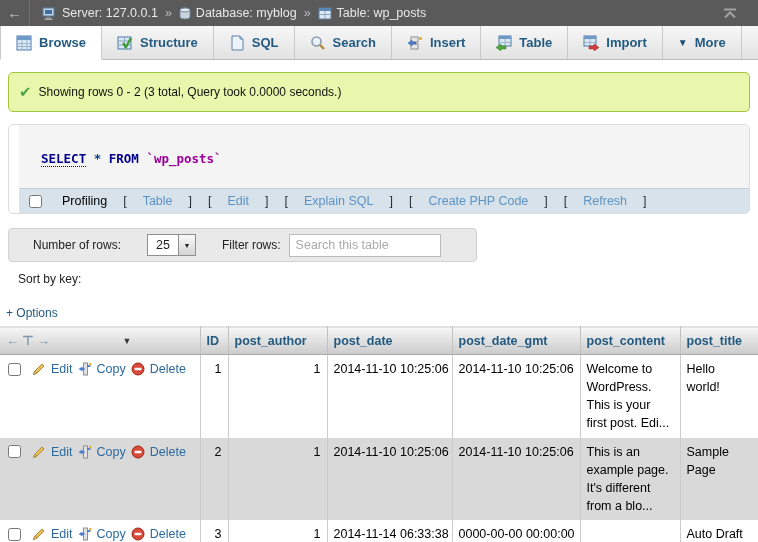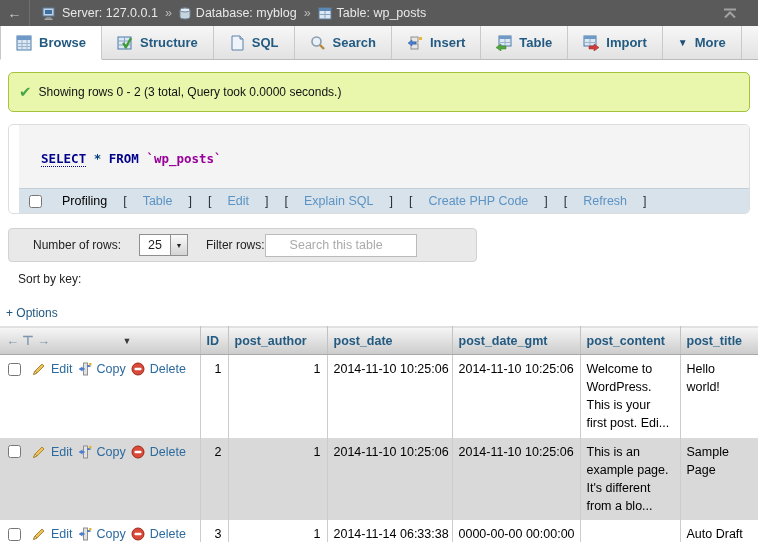--- a/index.html
+++ b/index.html
@@ -38,28 +38,28 @@
   .sql-tbl { color:#990099; font-weight:bold; }
   .profilebar { background:#d8e2ea; border-top:1px solid #c3cfd8; padding:5px 10px;
     display:flex; justify-content:flex-start; align-items:center; gap:16px; font-size:12.5px; }
   .profilebar .lnk { color:#5b93c4; cursor:pointer; }
   .profilebar .brk { color:#26333d; }
   .profilebar input[type=checkbox]{ margin-right:4px; }
 
   
   .rowsbar { margin:14px 0 0 8px; width:469px; height:34px; background:#e9e9e9;
     border:1px solid #d2d2d2; border-radius:4px; display:flex; align-items:center;
-    padding:0 10px; gap:0; color:#222; }
+    padding:0 10px; gap:8px; color:#222; }
   .fake-select { display:inline-flex; align-items:stretch; background:#fff; border:1px solid #8f8f8f;
     height:22px; cursor:pointer; }
   .fake-select .val { padding:3px 8px 0 8px; font-size:12.5px; }
   .fake-select .arrow { width:17px; background:linear-gradient(#fafafa,#d4d4d4);
     border-left:1px solid #8f8f8f; display:flex; align-items:center; justify-content:center;
     font-size:7px; color:#222; }
-  .filter-input { width:152px; height:23px; border:1px solid #bbb; padding:0 24px; font-size:12.5px;
+  .filter-input { width:152px; height:23px; border:1px solid #bbb; padding:0 6px; font-size:12.5px;
     font-family:"Liberation Sans","DejaVu Sans",sans-serif; color:#333; }
   .filter-input::placeholder { color:#ababab; }
   .sortrow { margin:10px 0 0 18px; display:flex; align-items:center; gap:20px; color:#222; }
   .sort-select { width:218px; justify-content:space-between; }
   .options-link { margin:20px 0 2px 6px; color:#235a81; cursor:pointer; display:inline-block; }
 
   
   table.results { border-collapse:collapse; table-layout:fixed; width:758px; margin-top:4px; }
   .results th { background:linear-gradient(#f6f6f6,#cbcbcb); border-top:1px solid #e2e2e2;
     border-bottom:1px solid #a9a9a9; border-right:1px solid #c2c2c2; color:#235a81;

